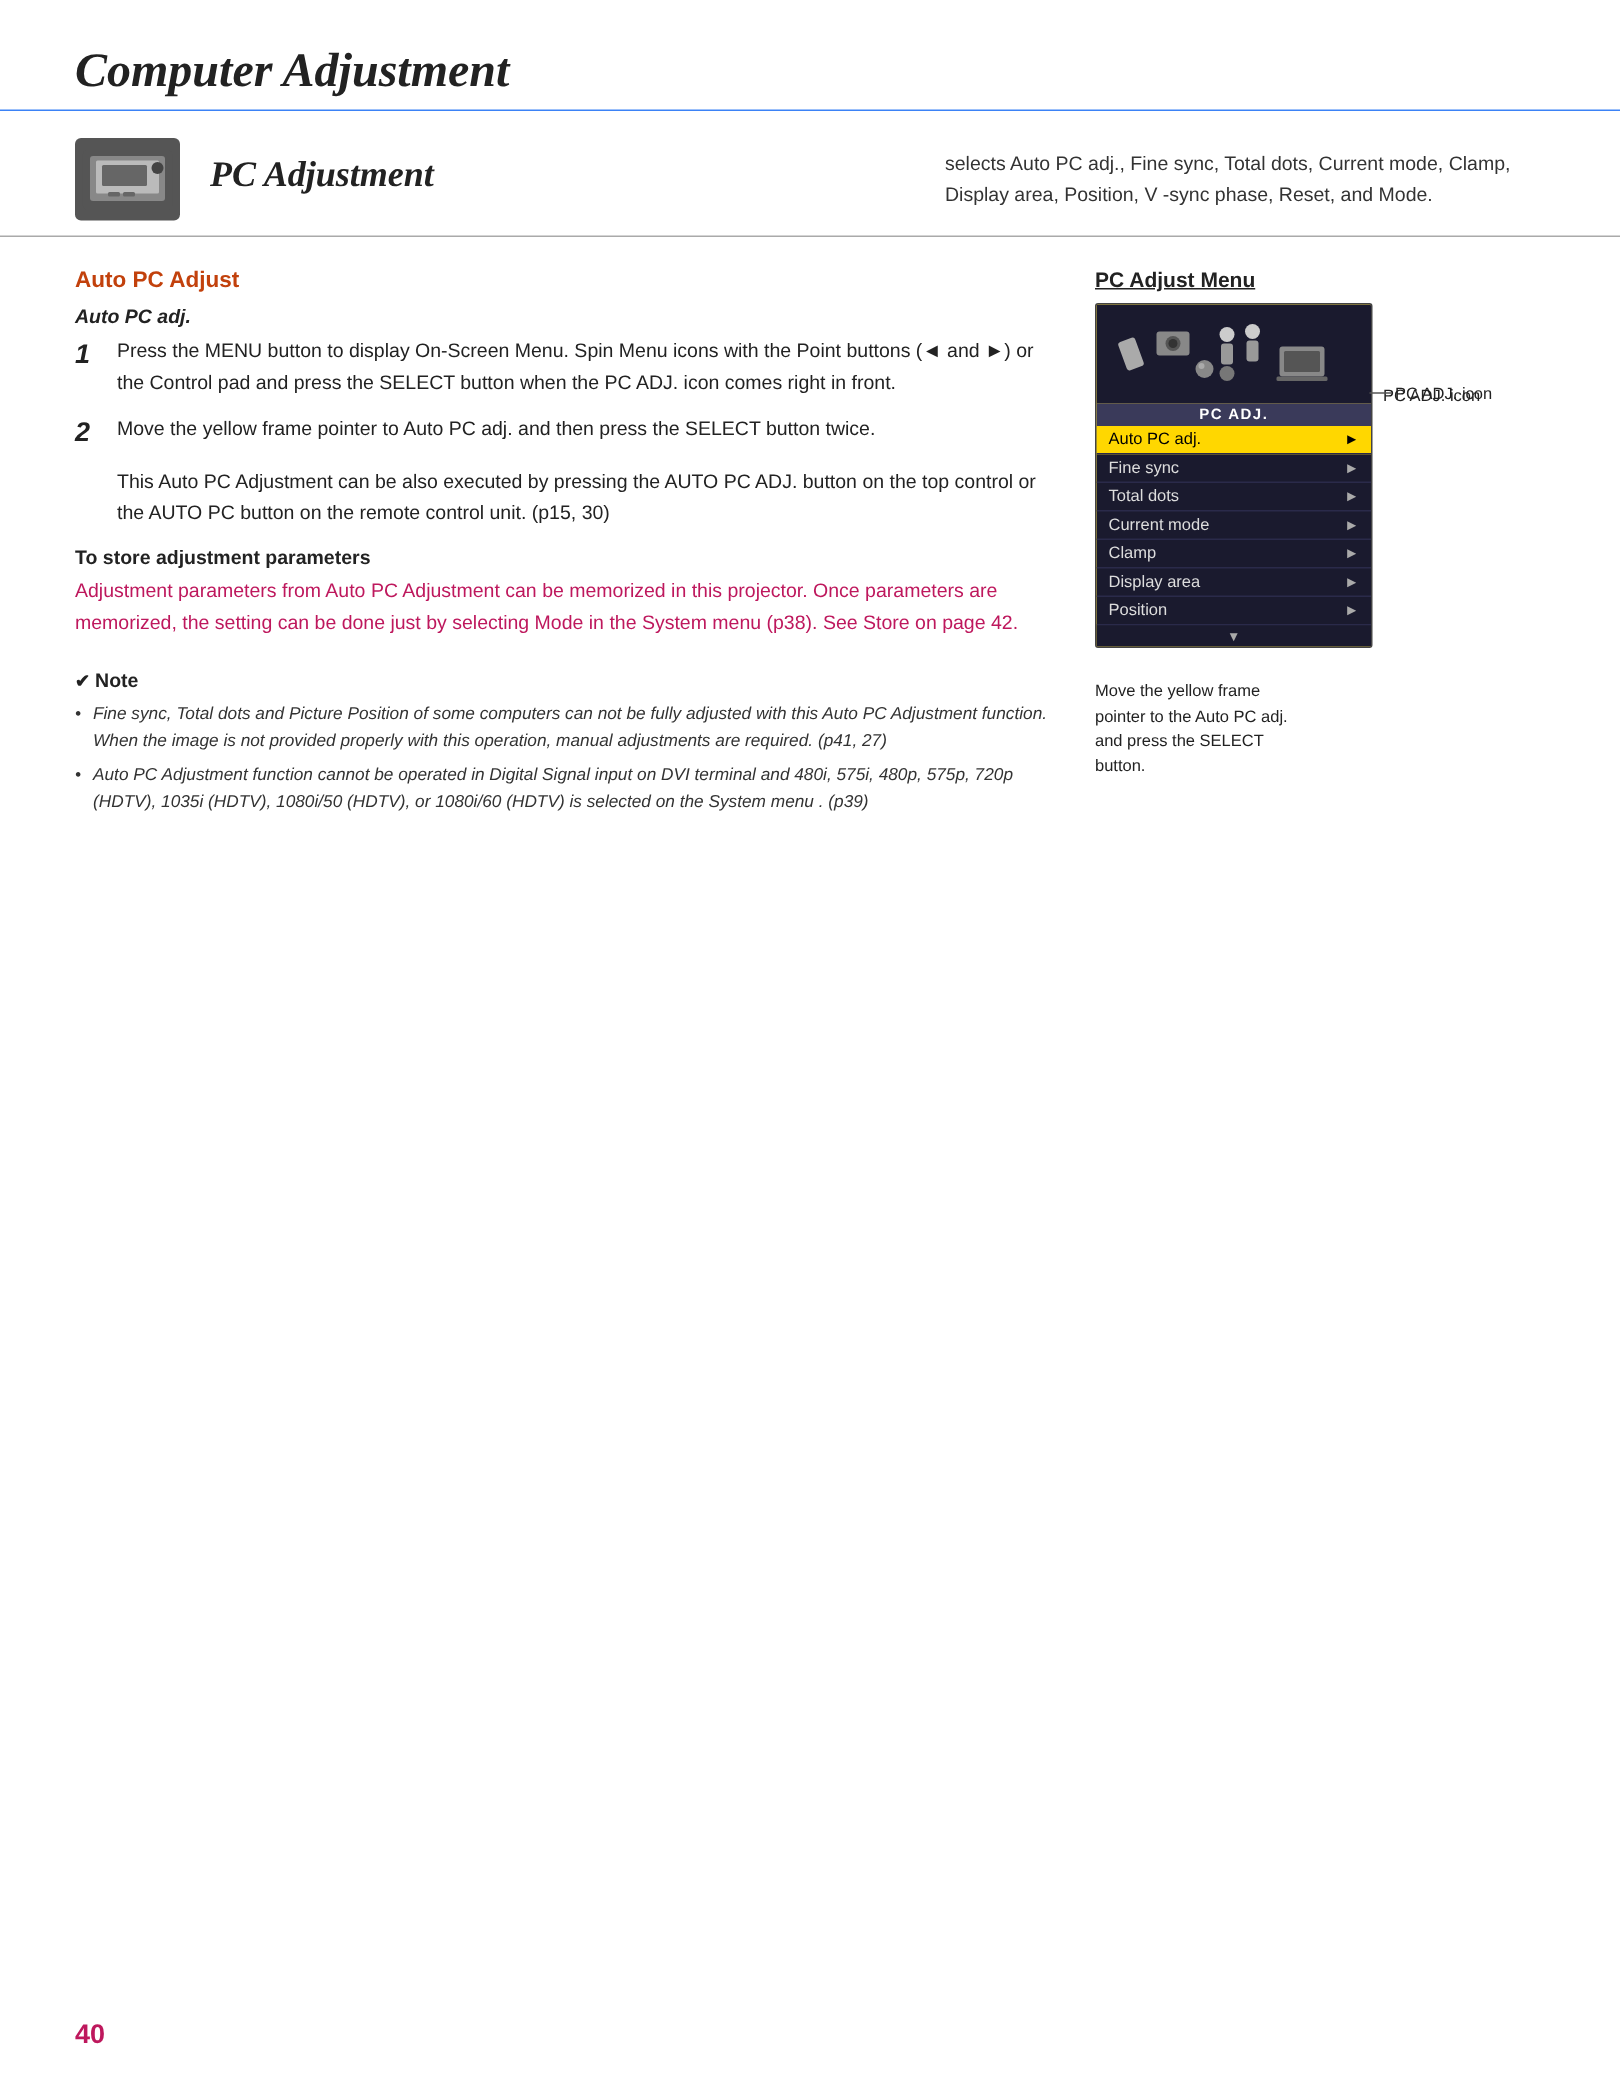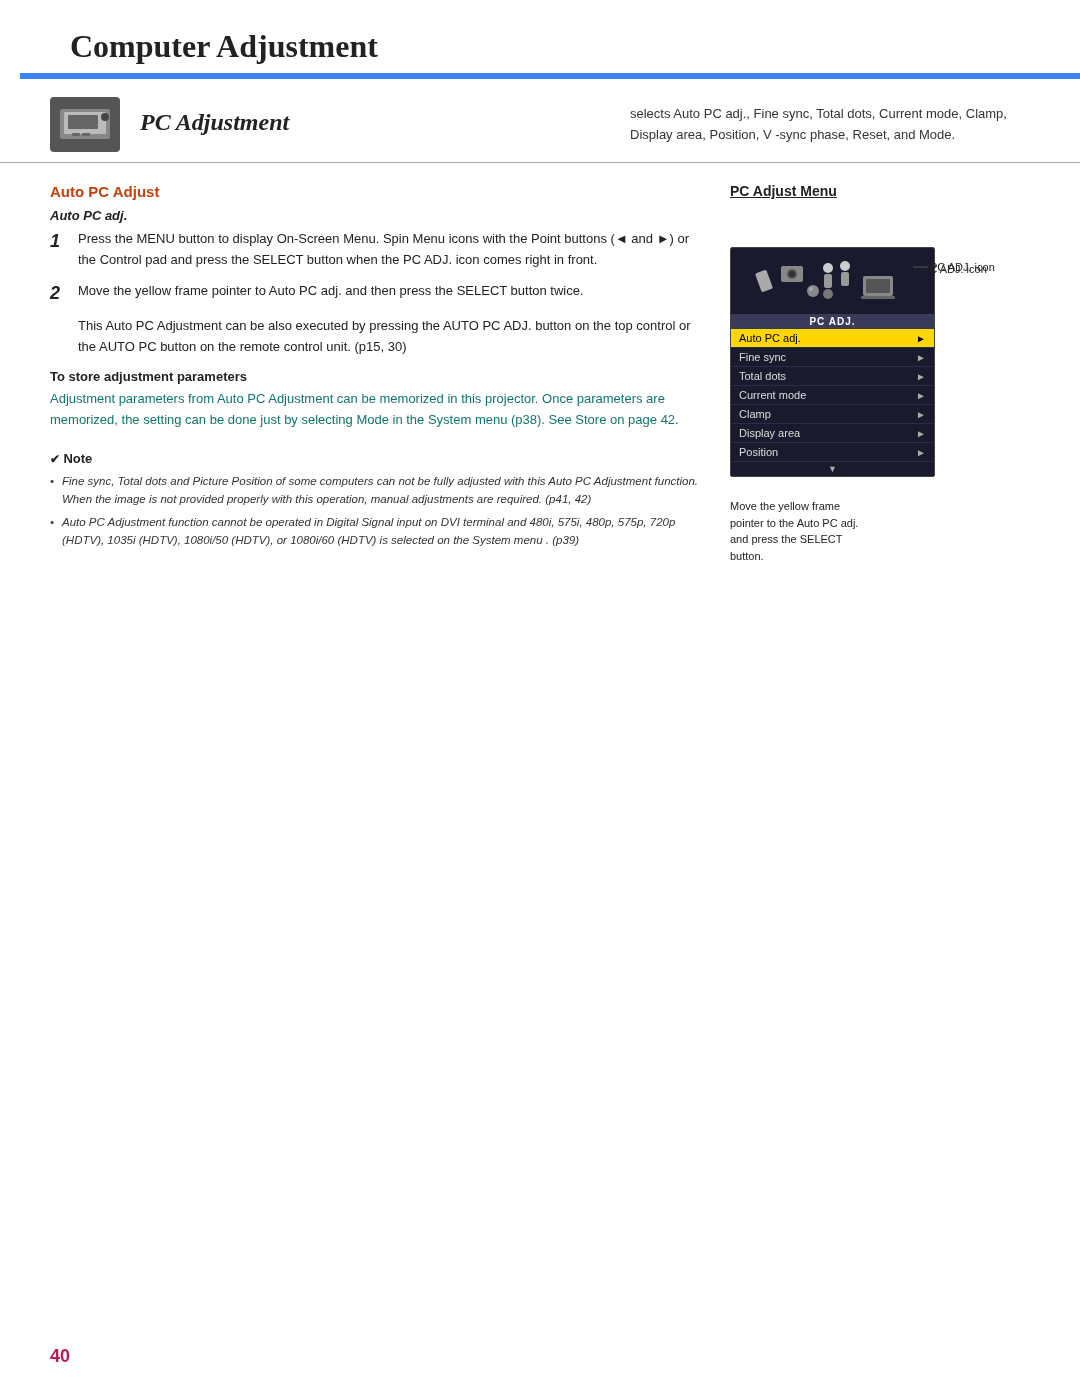--- a/index.html
+++ b/index.html
@@ -19,26 +19,26 @@
       bottom: 30px;
       left: 50px;
       font-size: 18px;
       font-weight: bold;
       color: #be185d;
     }
 
     
     .main-title {
       font-family: Georgia, 'Times New Roman', serif;
+      font-style: italic;
       font-size: 32px;
       font-weight: bold;
       color: #222;
       padding: 28px 50px 8px 50px;
-      border-bottom: 6px solid #3b82f6;
-      margin-left: 20px;
+      border-bottom: 1px solid #3b82f6;
     }
 
     
     .pc-adj-header {
       display: flex;
       align-items: center;
       padding: 18px 50px 10px 50px;
       border-bottom: 1px solid #aaa;
       margin-bottom: 20px;
     }
@@ -119,21 +119,21 @@
     .sub-heading {
       font-size: 13px;
       font-weight: bold;
       color: #222;
       margin-top: 12px;
       margin-bottom: 5px;
     }
 
     .body-text {
       font-size: 13px;
-      color: #0f766e;
+      color: #be185d;
       line-height: 1.6;
       margin-bottom: 10px;
     }
 
     
     .note-section {
       margin-top: 20px;
       padding: 0;
     }
 
@@ -169,28 +169,27 @@
     .pc-adjust-menu-label {
       font-size: 14px;
       font-weight: bold;
       color: #222;
       margin-bottom: 8px;
       text-decoration: underline;
     }
 
     
     .menu-screenshot {
-      width: 205px;
+      width: 185px;
       background: #fde047;
       border: 1px solid #444;
       border-radius: 2px;
       overflow: hidden;
       margin-bottom: 8px;
       position: relative;
-      margin-top: 40px;
     }
 
     .menu-title-bar {
       background: #3a3a5a;
       text-align: center;
       padding: 2px 4px;
       font-size: 10px;
       color: #fff;
       font-weight: bold;
       letter-spacing: 1px;
@@ -304,21 +303,21 @@
       <div class="step-number">2</div>
       <div class="step-text">Move the yellow frame pointer to Auto PC adj. and then press the SELECT button twice.</div>
     </div>
     <div class="step-continuation" style="padding-left: 28px;">This Auto PC Adjustment can be also executed by pressing the AUTO PC ADJ. button on the top control or the AUTO PC button on the remote control unit. (p15, 30)</div>
 
     <div class="sub-heading">To store adjustment parameters</div>
     <div class="body-text">Adjustment parameters from Auto PC Adjustment can be memorized in this projector. Once parameters are memorized, the setting can be done just by selecting Mode in the System menu (p38). See Store on page 42.</div>
 
     <div class="note-section">
       <div class="note-title">Note</div>
-      <div class="note-text">Fine sync, Total dots and Picture Position of some computers can not be fully adjusted with this Auto PC Adjustment function. When the image is not provided properly with this operation, manual adjustments are required.  (p41, 42)</div>
+      <div class="note-text">Fine sync, Total dots and Picture Position of some computers can not be fully adjusted with this Auto PC Adjustment function. When the image is not provided properly with this operation, manual adjustments are required.  (p41, 27)</div>
       <div class="note-text">Auto PC Adjustment function cannot be operated in Digital Signal input on DVI terminal and 480i, 575i, 480p, 575p, 720p (HDTV), 1035i (HDTV), 1080i/50 (HDTV), or 1080i/60 (HDTV) is selected on the System menu . (p39)</div>
     </div>
 
   </div>
 
   <div class="right-column">
     <div class="pc-adjust-menu-label">PC Adjust Menu</div>
 
     <div style="position: relative; display: inline-block;">
       

